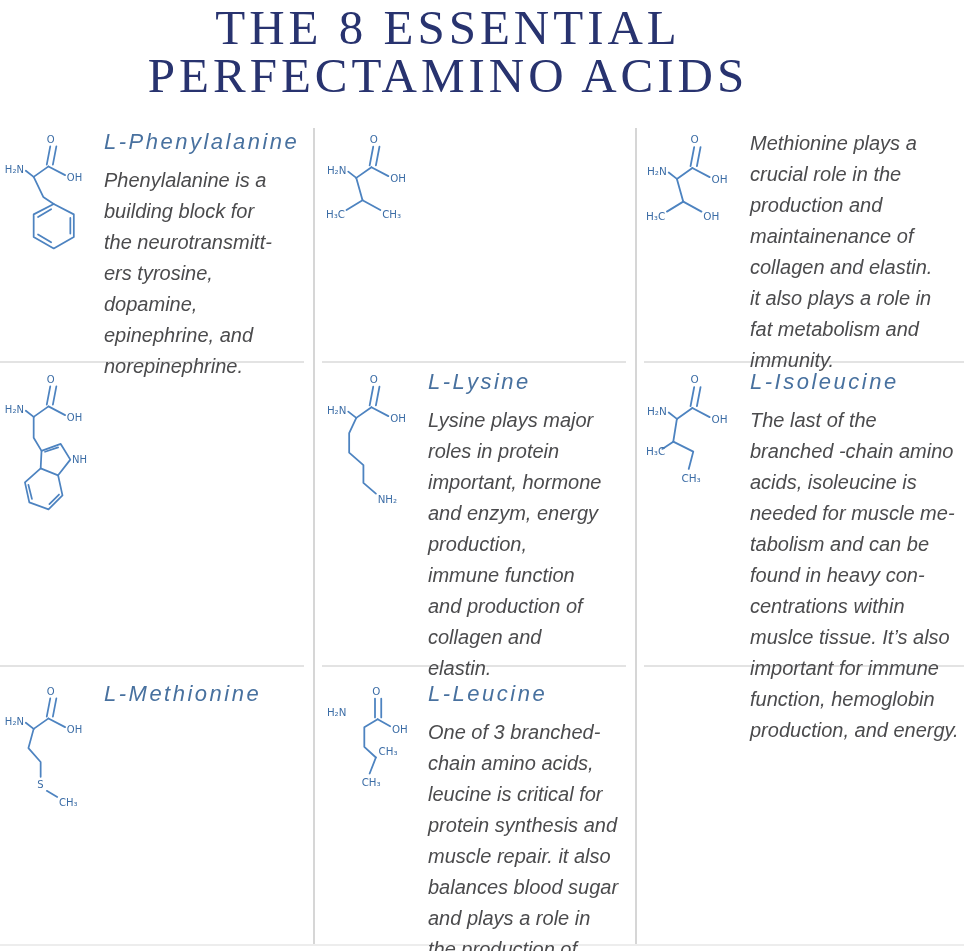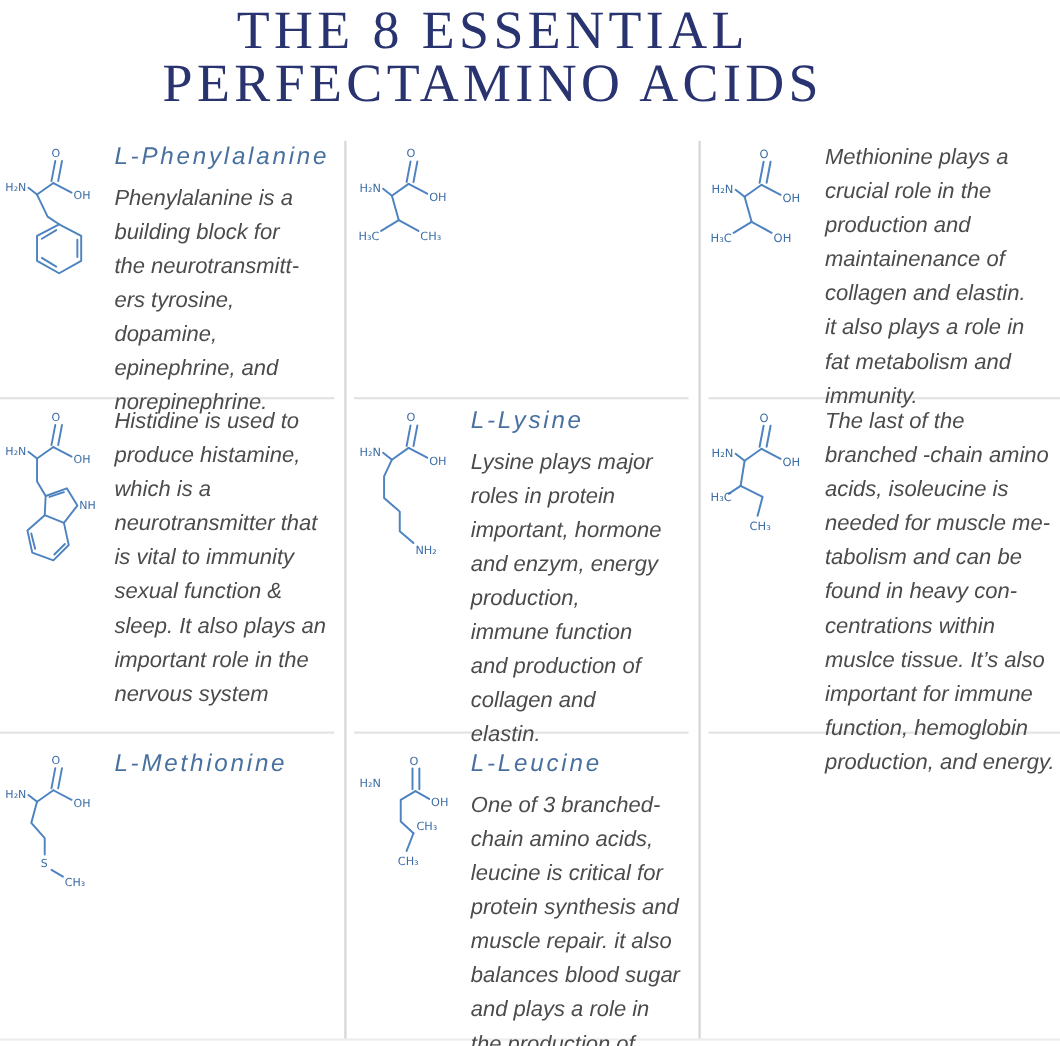--- a/index.html
+++ b/index.html
@@ -156,29 +156,20 @@
         <path class="bond" d="M34,56 L34,80 L43,95"></path>
         <path class="bond" d="M43,95 L65,87 L76,105 L62,123 L42,115 Z"></path>
         <path class="bond" d="M47,96 L62,91"></path>
         <text class="atom" x="78" y="109">NH</text>
         <path class="bond" d="M42,115 L24,131 L29,154 L51,162 L67,146 L62,123"></path>
         <path class="bond" d="M28,134 L32,150"></path>
           <path class="bond" d="M52,156 L63,145"></path>
       </svg>
     </div>
     <div class="txt">
-      <div class="acid-body">Histidine is used to
-produce histamine,
-which is a
-neurotransmitter that
-is vital to immunity
-sexual function &amp;
-sleep. It also plays an
-important role in the
-nervous system</div>
     </div>
   </div>
 
   <div class="cell c5 col2">
     <div class="struct">
       <svg viewBox="0 0 110 165" xmlns="http://www.w3.org/2000/svg">
         <text class="atom" x="49" y="17">O</text>
         <path class="bond" d="M53,21 L49,42"></path>
           <path class="bond" d="M60,21 L56,42"></path>
         <path class="bond" d="M51,44 L70,54"></path>
@@ -216,20 +207,21 @@
         <path class="bond" d="M25,49 L34,56"></path>
         <path class="bond" d="M51,44 L34,56"></path>
         <path class="bond" d="M34,56 L30,81"></path>
         <path class="bond" d="M30,81 L18,89"></path>
         <text class="atom" x="0" y="96">H₃C</text>
         <path class="bond" d="M30,81 L52,92 L47,111"></path>
         <text class="atom" x="39" y="125">CH₃</text>
       </svg>
     </div>
     <div class="txt">
+      <div class="acid-heading">L-Isoleucine</div>
       <div class="acid-body">The last of the
 branched -chain amino
 acids, isoleucine is
 needed for muscle me-
 tabolism and can be
 found in heavy con-
 centrations within
 muslce tissue. It’s also
 important for immune
 function, hemoglobin

